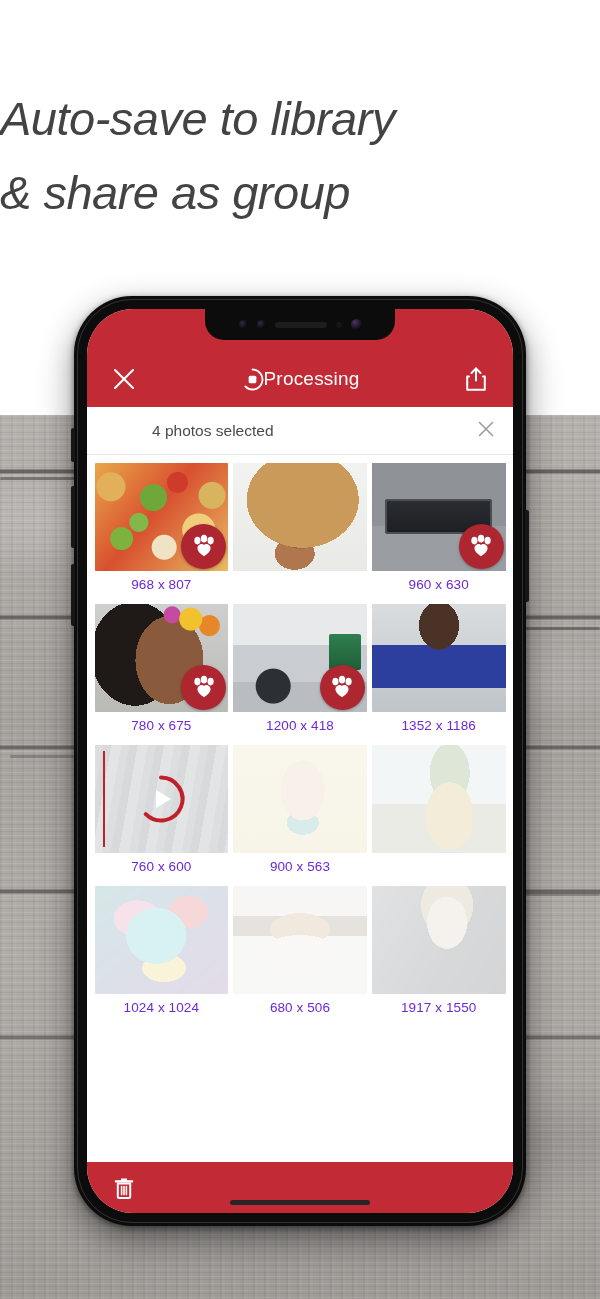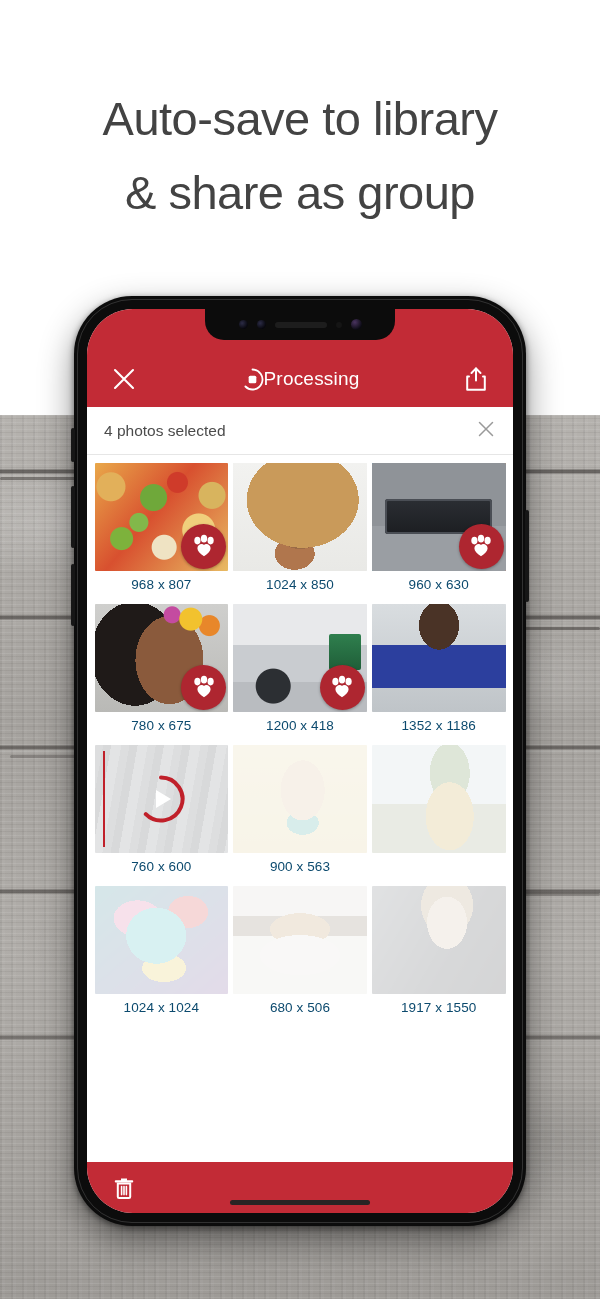--- a/index.html
+++ b/index.html
@@ -8,27 +8,27 @@
     background:#ffffff;
     font-family:"Liberation Sans", sans-serif;
     overflow:hidden;
     position:relative;
   }
   .stage{position:absolute;inset:0;width:600px;height:1299px;overflow:hidden;}
 
   
   .headline{
     position:absolute;left:0;top:82px;width:600px;
-    text-align:center;
     color:#434343;
     font-size:47px;
     line-height:74px;
     font-weight:400;
     letter-spacing:-0.5px;
     white-space:pre-line;
+    font-style:italic;
   }
 
   
   .wood{
     position:absolute;left:0;top:415px;width:600px;height:884px;
     background-color:#a9a6a2;
     background-image:
       
       linear-gradient(to bottom,
         rgba(0,0,0,0) 0px, rgba(0,0,0,0) 54px,
@@ -137,38 +137,38 @@
   .ab-mid{flex:1;display:flex;align-items:center;justify-content:center;}
   .ab-title{font-size:19px;letter-spacing:.2px;}
 
   
   .selbar{
     position:absolute;left:0;top:98px;width:426px;height:48px;
     background:#fff;border-bottom:1px solid #e6e6e6;
     display:flex;align-items:center;justify-content:space-between;
     padding:0 17px;box-sizing:border-box;z-index:12;
   }
-  .sel-text{font-size:15.5px;color:#4b4b4b;}
+  .sel-text{font-size:15.5px;color:#4b4b4b;margin-left:48px;}
 
   
   .grid{
     position:absolute;left:0;top:146px;width:426px;height:707px;
     background:#fff;overflow:hidden;
     display:grid;grid-template-columns:repeat(3,1fr);
     gap:0;padding:5px 5px 0 5px;box-sizing:border-box;
     align-content:start;
   }
   .cell{padding:2.5px;box-sizing:border-box;}
   .thumbwrap{
     position:relative;width:100%;height:108px;background:#ececec;
     overflow:hidden;border-radius:1px;
   }
   .thumb{position:absolute;inset:0;}
   .caption{
-    text-align:center;font-size:13.5px;color:#0c4a6e;
+    text-align:center;font-size:13.5px;color:#6d28d9;
     padding:6px 0 7px 0;letter-spacing:.1px;
   }
   .faded .thumb{opacity:.18;}
   .faded .thumbwrap{background:#fafafa;}
 
   
   .paw{
     position:absolute;right:2px;bottom:2px;width:45px;height:45px;border-radius:50%;
     background:#ae2630;display:flex;align-items:center;justify-content:center;
     box-shadow:0 1px 3px rgba(0,0,0,.3);
@@ -357,21 +357,20 @@
                   <path d="M14 23.2c-4.2-2.6-6.6-5.1-6.6-7.9 0-2.6 2.1-4.3 4.3-4.3 1 0 1.8.4 2.3 1 .5-.6 1.3-1 2.3-1 2.2 0 4.3 1.7 4.3 4.3 0 2.8-2.4 5.3-6.6 7.9z" fill="#fff"></path>
                 </svg>
               </div>
             </div>
             <div class="caption">968 x 807</div>
           </div>
           <div class="cell">
             <div class="thumbwrap">
               <div class="thumb art-curly"></div>
             </div>
-            <div class="caption">1024 x 850</div>
           </div>
           <div class="cell">
             <div class="thumbwrap">
               <div class="thumb art-boombox"></div>
               <div class="paw">
                 <svg width="28" height="26" viewBox="0 0 28 26">
                   <ellipse cx="7.4" cy="7.6" rx="3.1" ry="3.8" fill="#fff"></ellipse>
                   <ellipse cx="14" cy="5.6" rx="3.2" ry="3.9" fill="#fff"></ellipse>
                   <ellipse cx="20.6" cy="7.6" rx="3.1" ry="3.8" fill="#fff"></ellipse>
                   <path d="M14 23.2c-4.2-2.6-6.6-5.1-6.6-7.9 0-2.6 2.1-4.3 4.3-4.3 1 0 1.8.4 2.3 1 .5-.6 1.3-1 2.3-1 2.2 0 4.3 1.7 4.3 4.3 0 2.8-2.4 5.3-6.6 7.9z" fill="#fff"></path>

